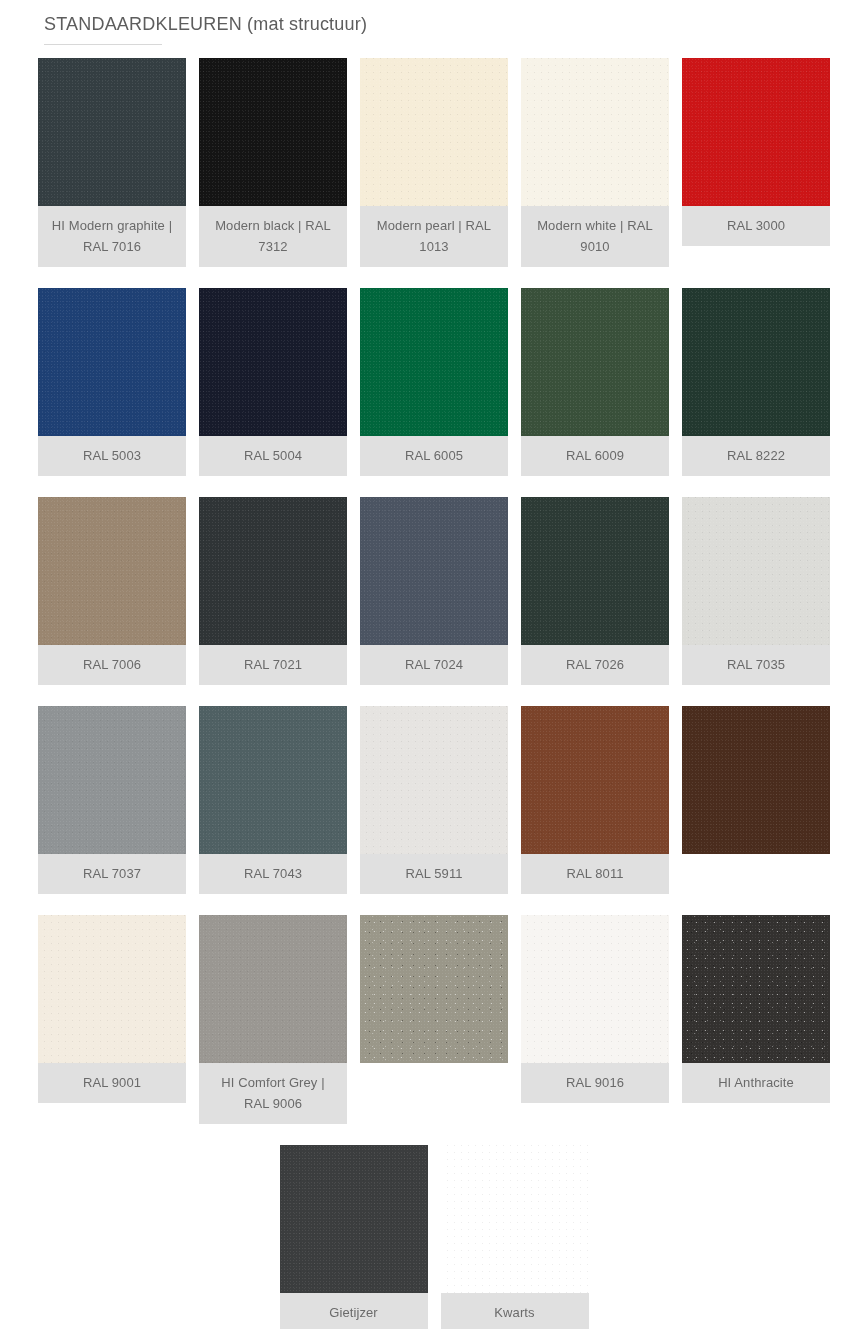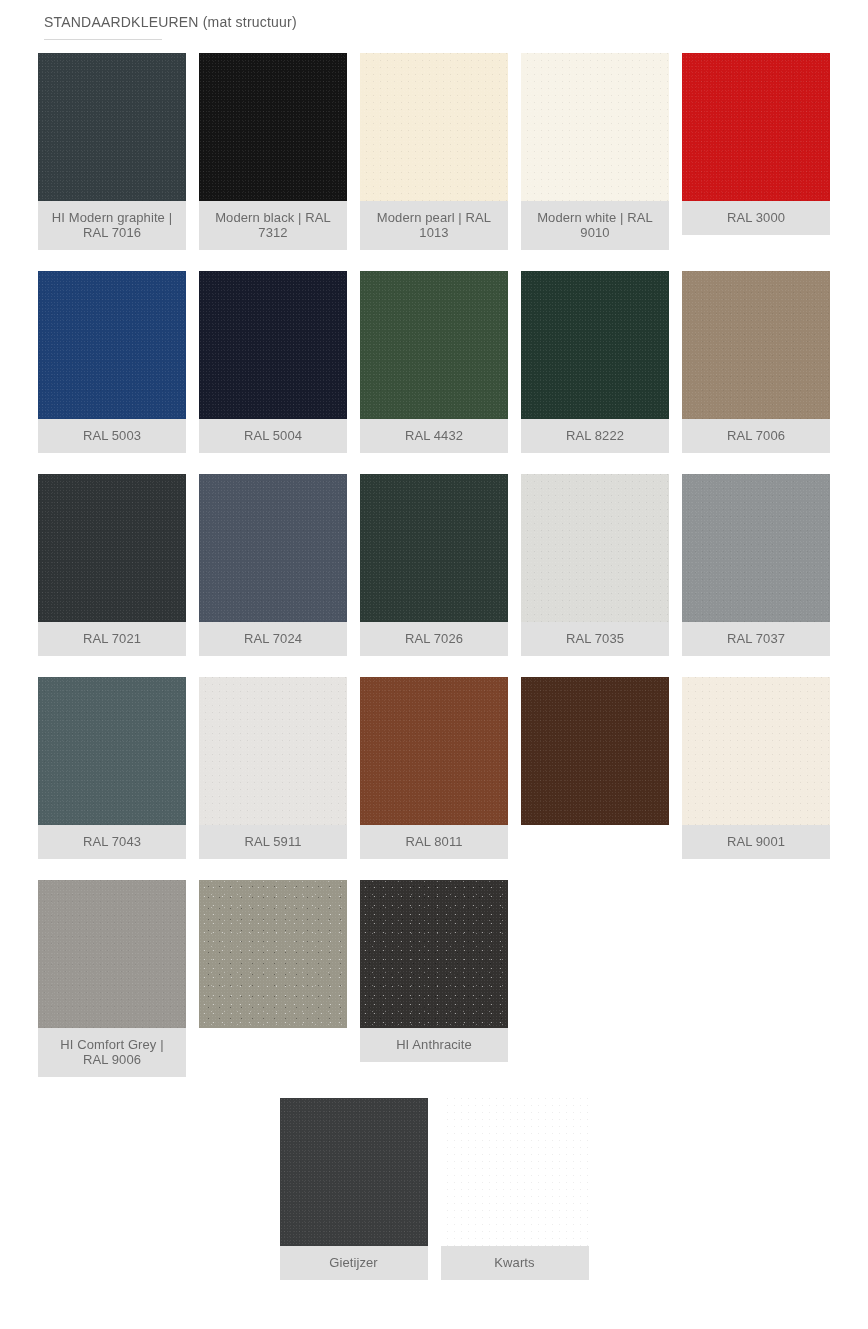--- a/index.html
+++ b/index.html
@@ -20,21 +20,21 @@
     box-sizing: border-box;
     padding: 0 32px;
   }
 
   
   .heading-wrap {
     padding-top: 14px;
     padding-left: 12px;
   }
   .heading {
-    font-size: 14px;
+    font-size: 18px;
     font-weight: 400;
     color: #5d5d5d;
     letter-spacing: 0.2px;
     margin: 0;
     white-space: nowrap;
   }
   .heading-rule {
     margin-top: 9px;
     width: 118px;
     height: 1px;
@@ -101,21 +101,21 @@
       radial-gradient(rgba(255,255,255,.35) 0.6px, transparent 0.8px),
       radial-gradient(rgba(0,0,0,.35) 0.7px, transparent 0.9px);
     background-size: 9px 9px, 13px 13px, 11px 11px;
     background-position: 1px 3px, 6px 8px, 4px 1px;
   }
 
   .label {
     background: #e0e0e0;
     color: #6a6a6a;
     font-size: 13px;
-    line-height: 15px;
+    line-height: 21px;
     text-align: center;
     padding: 9px 10px 10px 10px;
     box-sizing: border-box;
     letter-spacing: .1px;
   }
 </style>
 </head>
 <body>
 
 <div class="page">
@@ -148,22 +148,26 @@
       </div>
       <div class="swatch-card">
         <div class="chip" style="background: rgb(30, 64, 116);"></div>
         <div class="label">RAL 5003</div>
       </div>
       <div class="swatch-card">
         <div class="chip" style="background: rgb(23, 27, 43);"></div>
         <div class="label">RAL 5004</div>
       </div>
       <div class="swatch-card">
+        <div class="chip" style="background: rgb(0, 102, 60);"></div>
+        <div class="label">RAL 6005</div>
+      </div>
+      <div class="swatch-card">
         <div class="chip" style="background: rgb(57, 80, 58);"></div>
-        <div class="label">RAL 4432</div>
+        <div class="label">RAL 6009</div>
       </div>
       <div class="swatch-card">
         <div class="chip" style="background: rgb(34, 56, 47);"></div>
         <div class="label">RAL 8222</div>
       </div>
       <div class="swatch-card">
         <div class="chip" style="background: rgb(154, 134, 112);"></div>
         <div class="label">RAL 7006</div>
       </div>
       <div class="swatch-card">
@@ -206,20 +210,24 @@
         <div class="label">RAL 9001</div>
       </div>
       <div class="swatch-card">
         <div class="chip" style="background: rgb(154, 151, 146);"></div>
         <div class="label">HI Comfort Grey | RAL 9006</div>
       </div>
       <div class="swatch-card">
         <div class="chip speckle" style="background: rgb(154, 151, 137);"></div>
       </div>
       <div class="swatch-card">
+        <div class="chip" style="background: rgb(247, 245, 242);"></div>
+        <div class="label">RAL 9016</div>
+      </div>
+      <div class="swatch-card">
         <div class="chip speckle" style="background: rgb(51, 49, 47);"></div>
         <div class="label">HI Anthracite</div>
       </div>
     </div>
 
   <div class="grid last-row" id="last-grid">
       <div class="swatch-card">
         <div class="chip" style="background: rgb(59, 61, 62);"></div>
         <div class="label">Gietijzer</div>
       </div>

